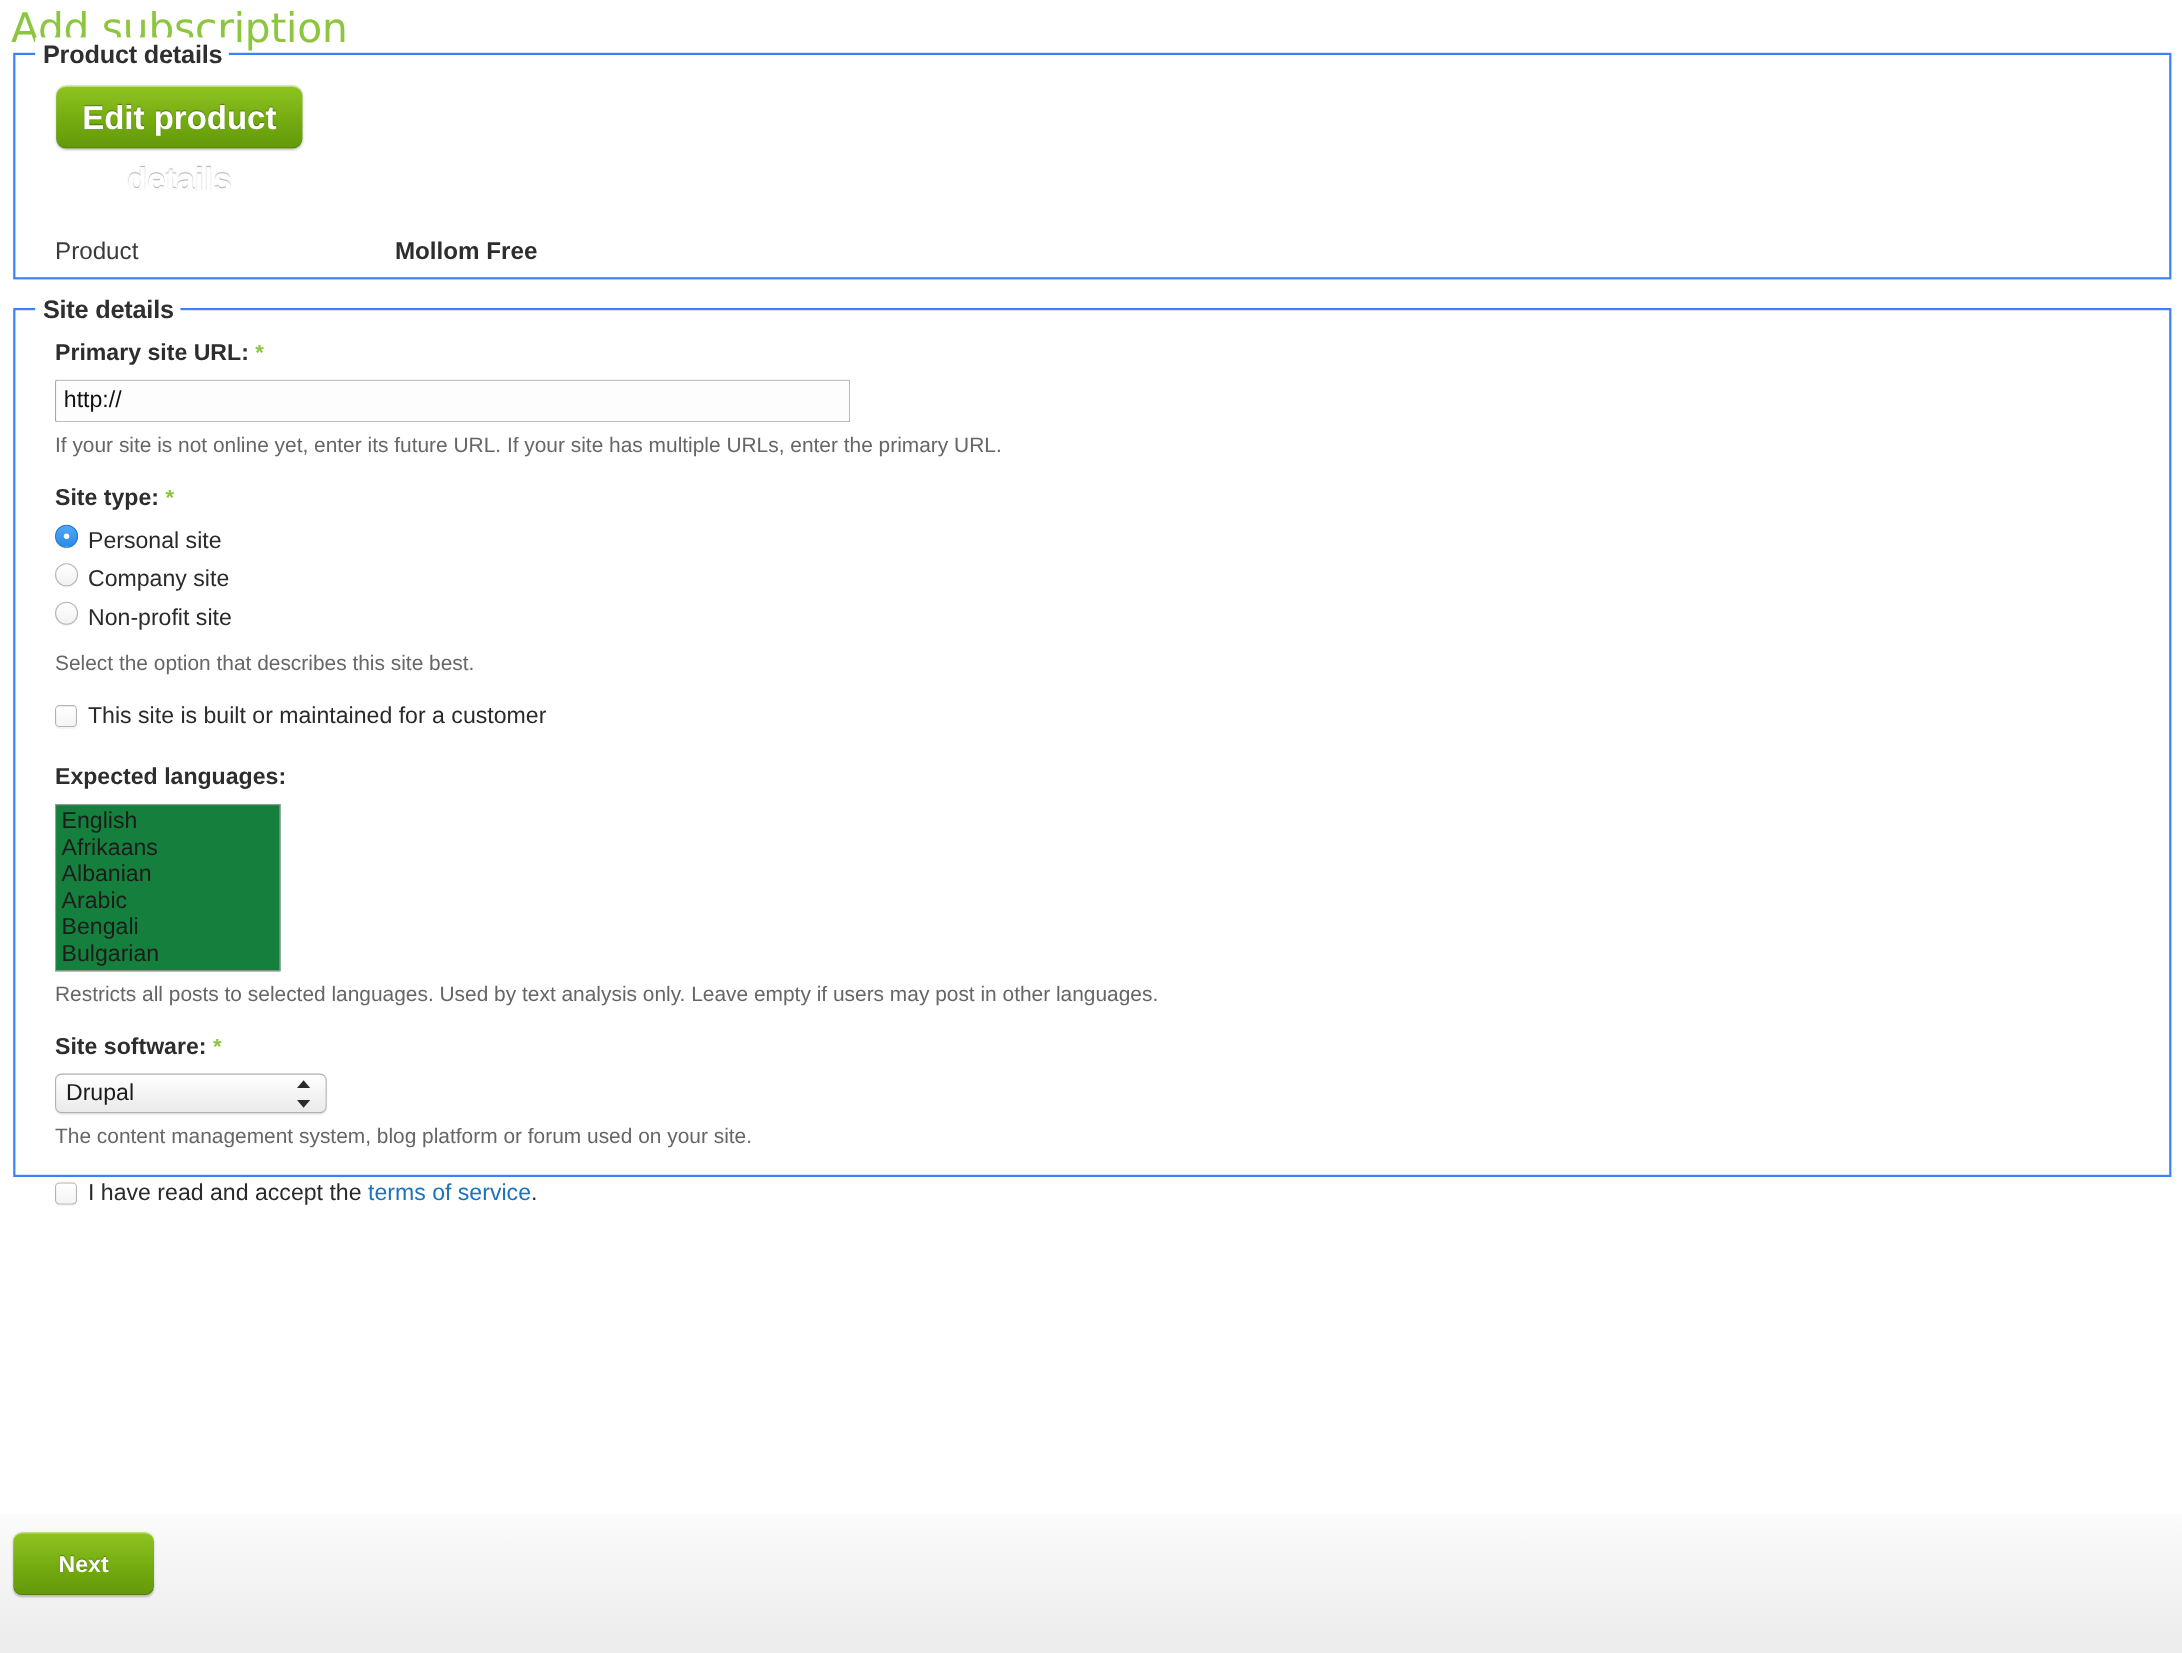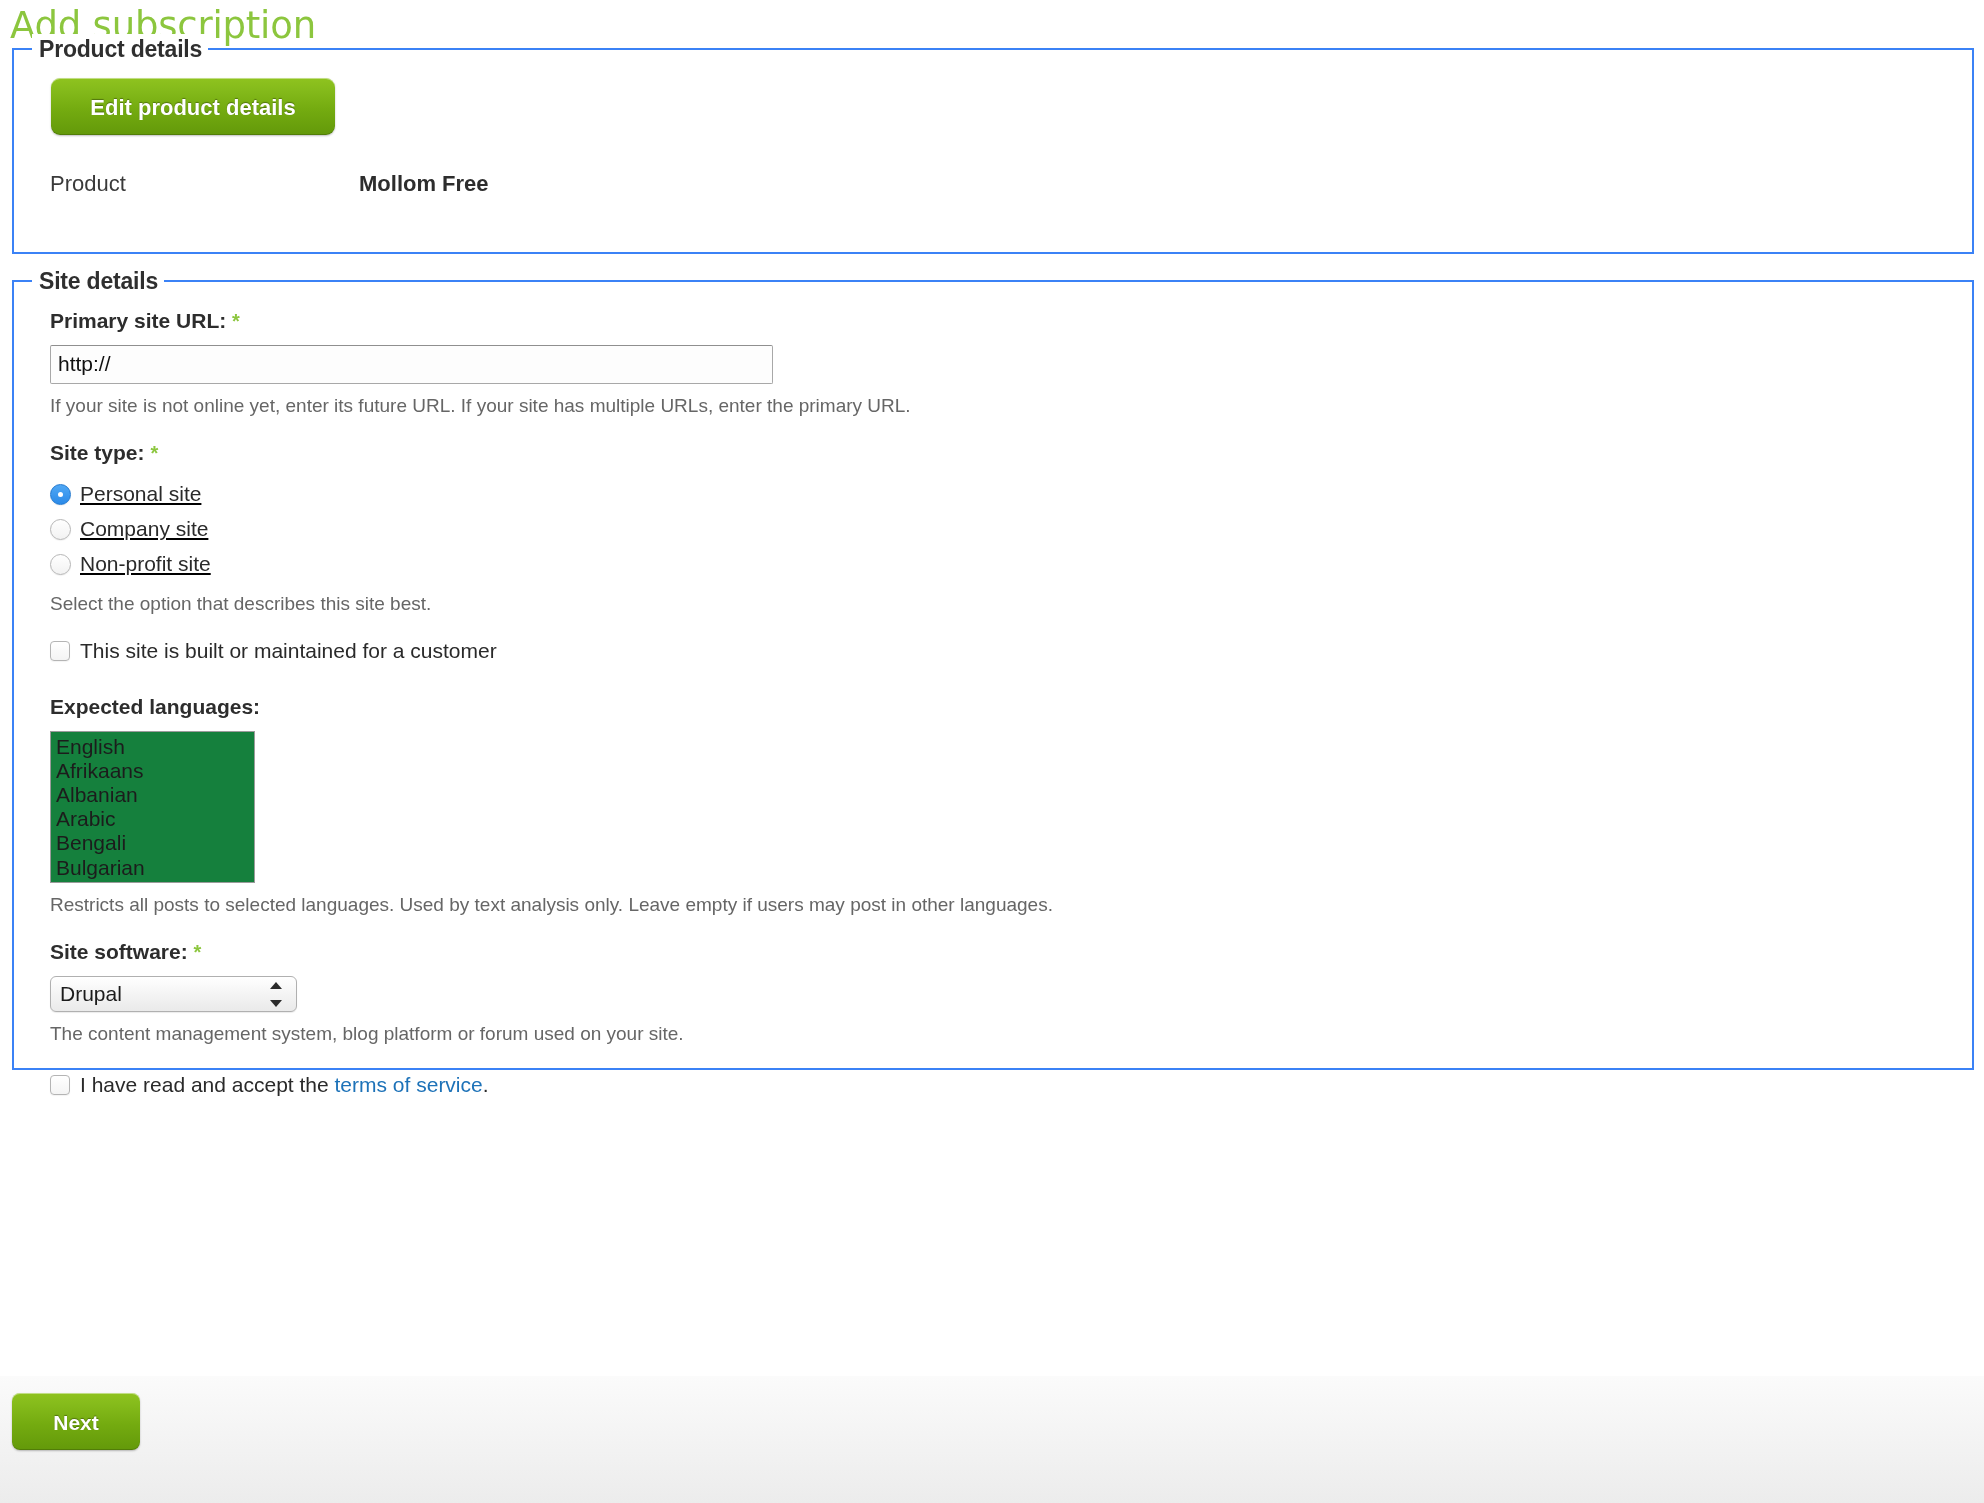--- a/index.html
+++ b/index.html
@@ -60,22 +60,22 @@
     font-weight: bold;
     text-shadow: 0 -1px 1px rgba(0,0,0,0.35);
     border-radius: 9px;
     background: linear-gradient(to bottom, #8fc31f 0%, #85bb1b 20%, #74ab10 55%, #63990a 100%);
     box-shadow: inset 0 1px 0 rgba(255,255,255,0.45),
                 inset 0 -1px 0 rgba(0,0,0,0.18),
                 0 1px 2px rgba(0,0,0,0.25);
     text-align: center;
   }
   #edit-product-details-button {
-    width: 284px; height: 57px;
-    font-size: 22px; line-height: 57px;
+    width: 224px; height: 57px;
+    font-size: 30px; line-height: 57px;
     margin: 0 0 0 1px;
   }
   #next-button {
     width: 128px; height: 57px;
     font-size: 21px; line-height: 57px;
     border-radius: 8px;
   }
 
   
   .product-rows { margin-top: 27px; }
@@ -121,21 +121,21 @@
     padding: 2px 7px;
     border: 1px solid #a8a8a8;
     border-top-color: #8f8f8f;
     background: #fdfdfd;
     border-radius: 2px;
     outline: none;
   }
 
   
   .radio-group { margin-top: 2px; }
-  .radio-row { display: flex; align-items: center; height: 35px; text-decoration: underline; }
+  .radio-row { display: flex; height: 35px; }
   .radio-dot {
     width: 21px; height: 21px; border-radius: 50%;
     margin-right: 9px; flex: none; position: relative;
     border: 1px solid #b6b6b6;
     background: linear-gradient(to bottom,#ffffff 0%,#f2f2f2 100%);
     box-shadow: 0 1px 1px rgba(0,0,0,0.06);
   }
   .radio-dot.checked {
     background: linear-gradient(to bottom,#50a8f5 0%,#2b8ae8 100%);
     border-color: #2178cf;

